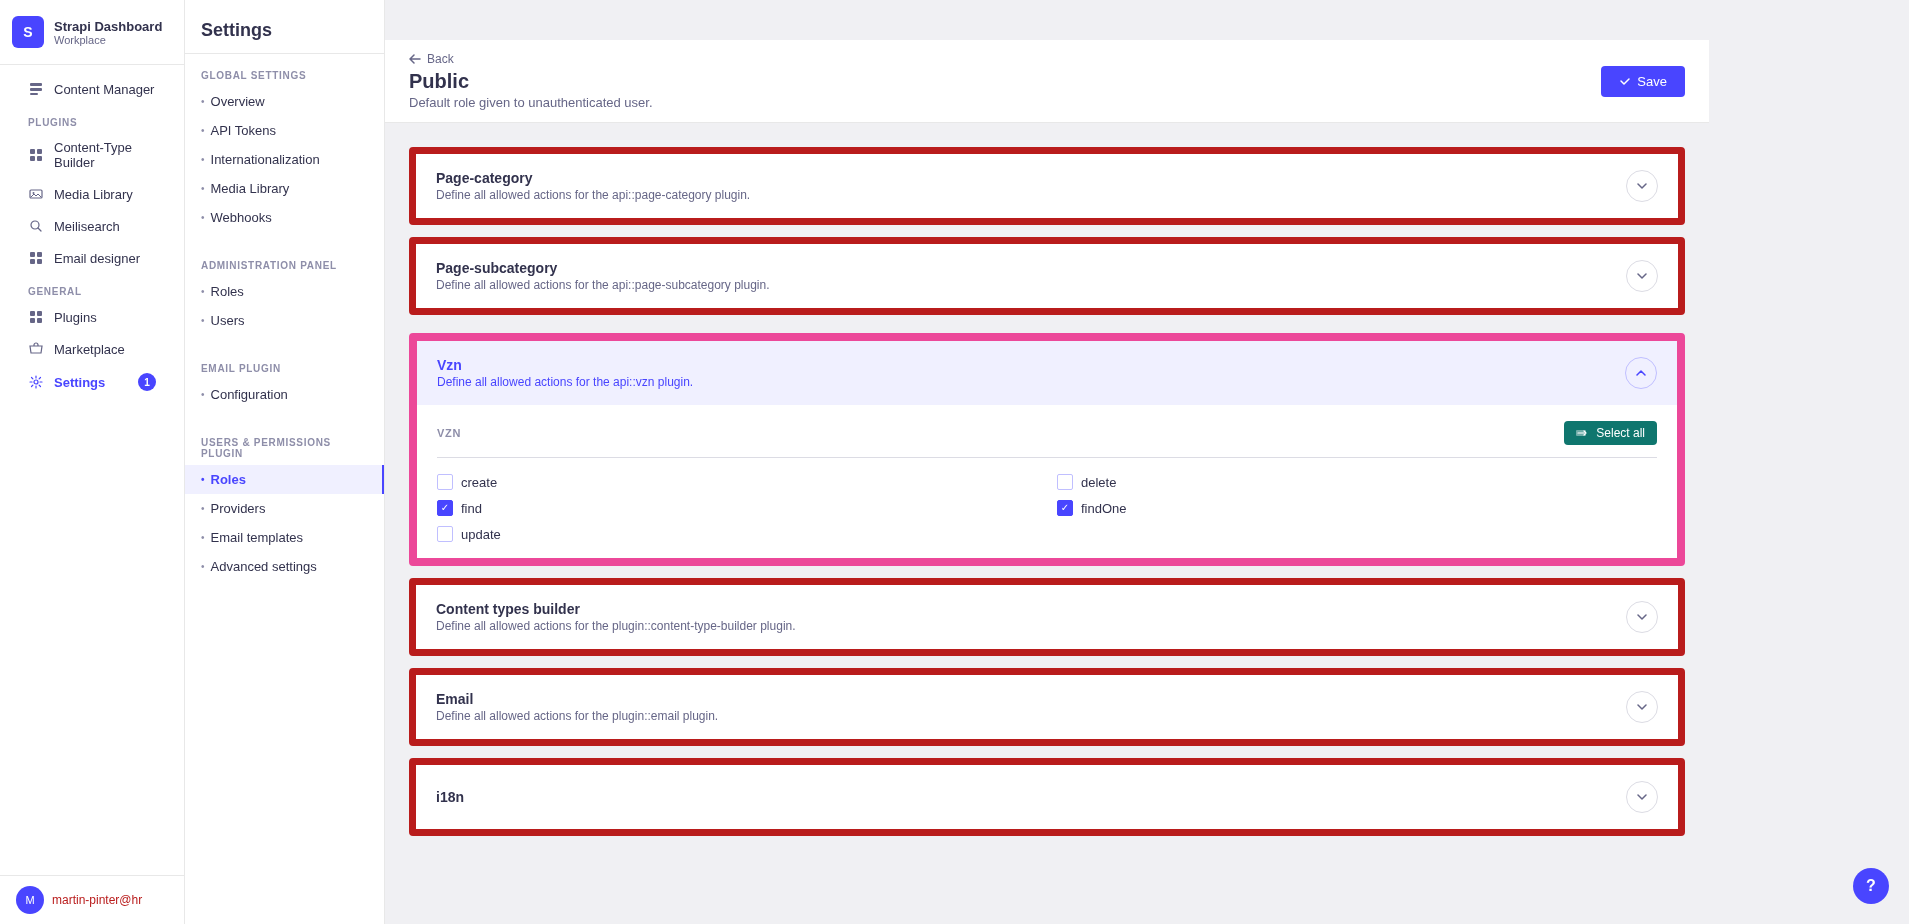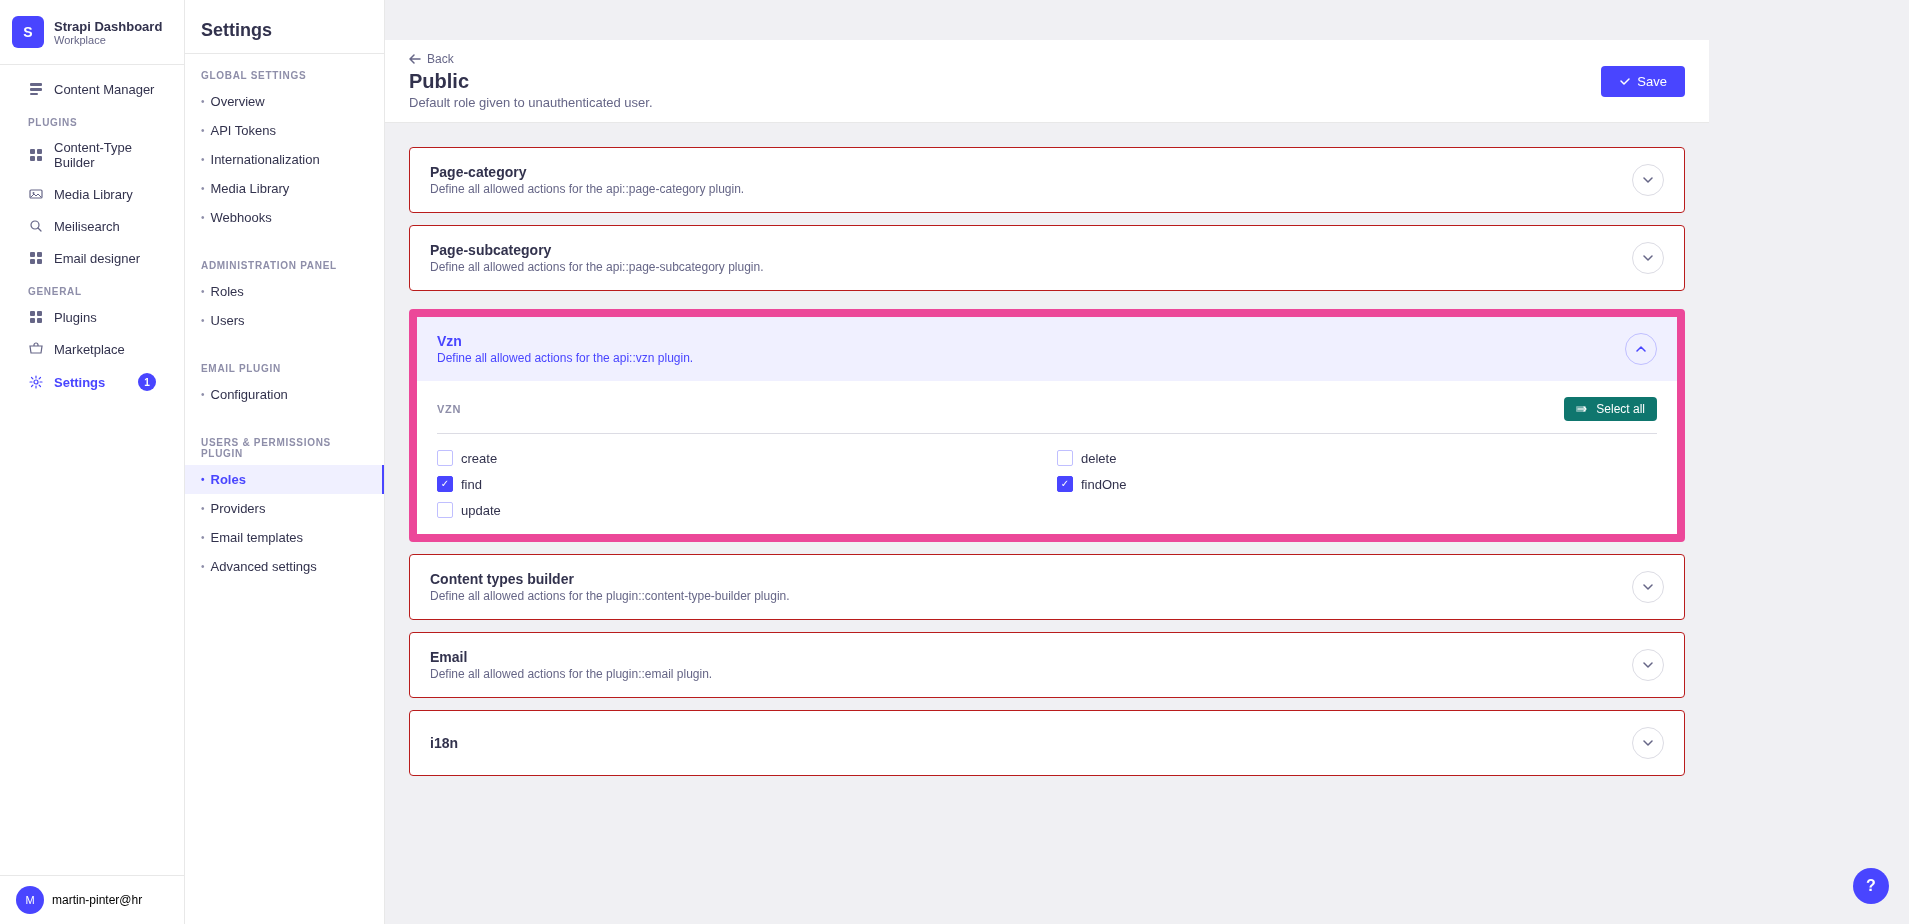--- a/index.html
+++ b/index.html
@@ -55,21 +55,21 @@
     .sidebar-footer {
       padding: 10px 16px;
       border-top: 1px solid #e8e8e8;
       display: flex; align-items: center; gap: 8px;
     }
     .sidebar-footer .avatar {
       width: 28px; height: 28px; border-radius: 50%;
       background: #4945ff; color: #fff; font-size: 11px;
       display: flex; align-items: center; justify-content: center;
     }
-    .sidebar-footer .user-name { font-size: 12px; color: #000000; }
+    .sidebar-footer .user-name { font-size: 12px; color: #b91c1c; }
 
     
     .settings-panel {
       width: 200px;
       background: #fff;
       border-right: 1px solid #e8e8e8;
       flex-shrink: 0;
       overflow-y: auto;
     }
     .settings-header {
@@ -130,21 +130,21 @@
 
     
     .content-area {
       flex: 1;
       overflow-y: auto;
       padding: 24px;
     }
 
     .plugin-card {
       background: #fff;
-      border: 1px solid #b91c1c;
+      border: 7px solid #b91c1c;
       border-radius: 4px;
       margin-bottom: 12px;
     }
     .plugin-card-header {
       display: flex; align-items: center; justify-content: space-between;
       padding: 16px 20px;
       cursor: pointer;
     }
     .plugin-card-title { font-size: 14px; font-weight: 600; color: #32324d; }
     .plugin-card-subtitle { font-size: 12px; color: #666687; margin-top: 2px; }

